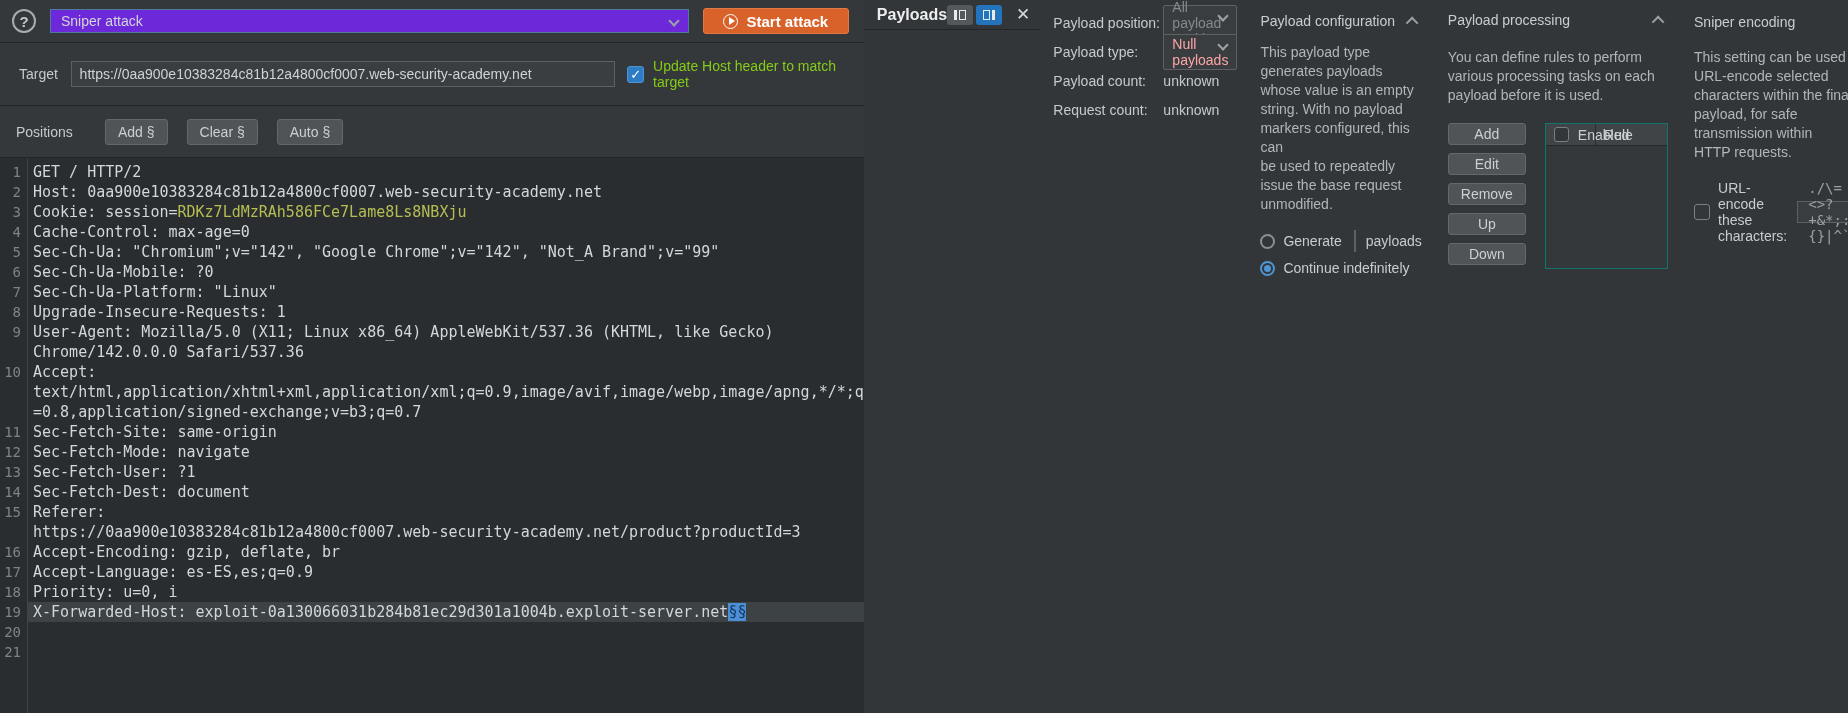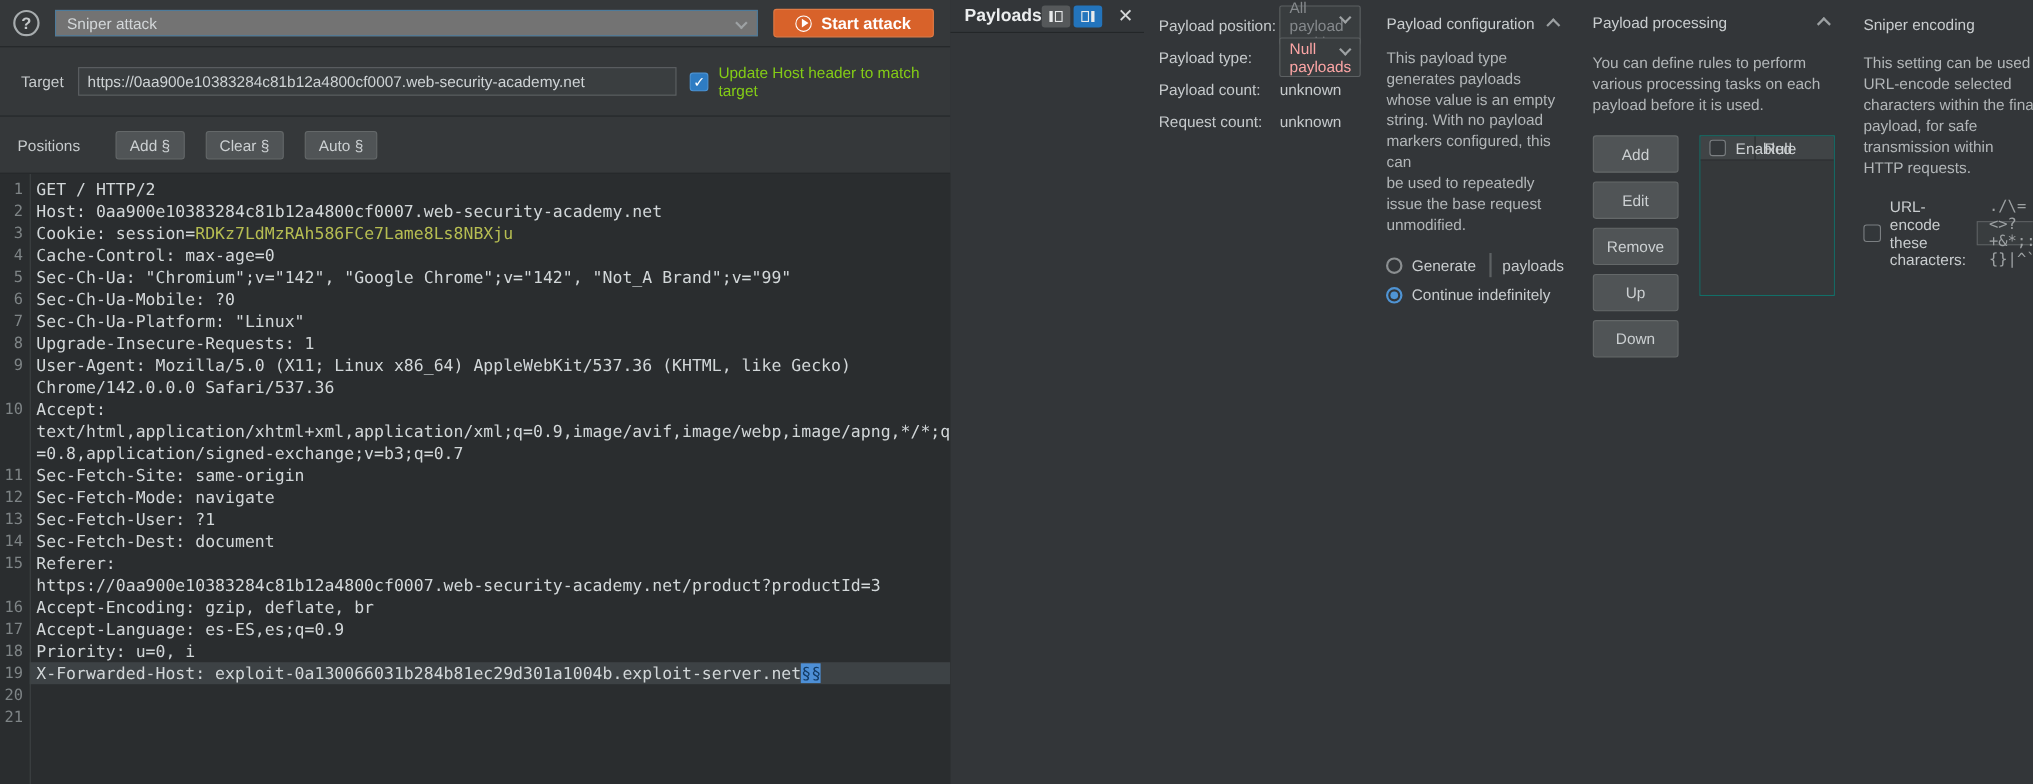--- a/index.html
+++ b/index.html
@@ -10,21 +10,21 @@
     display:flex; flex-direction:row;
   }
   .left { width:973px; display:flex; flex-direction:column; background:#35383a; }
   .splitter { width:2px; background:#1d1f21; }
   .right { flex:1; display:flex; flex-direction:row; background:#333639; }
 
   
   .topbar { height:43px; border-bottom:1px solid #232628; display:flex; align-items:center; padding:0 15px 0 12px; }
   .help { width:24px; height:24px; border:2px solid #a7acae; border-radius:50%; color:#c4c8ca;
           font-weight:bold; font-size:15px; display:flex; align-items:center; justify-content:center; }
-  .attack-select { flex:1; margin-left:14px; height:24px; background:#737373; border:1px solid #4d7b9b;
+  .attack-select { flex:1; margin-left:14px; height:24px; background:#6d28d9; border:1px solid #4d7b9b;
           display:flex; align-items:center; padding:0 10px; color:#d3d7d9; position:relative; }
   .chev-down { width:8px; height:8px; border-left:2px solid #9ea2a4; border-bottom:2px solid #9ea2a4;
           transform:rotate(-45deg); margin-top:-4px; }
   .attack-select .chev-down { position:absolute; right:10px; top:11px; }
   .start-btn { margin-left:14px; width:146px; height:26px; background:#d8622a; border:1px solid #e07a45; border-radius:3px;
           color:#ffffff; font-weight:bold; font-size:15px; display:flex; align-items:center; justify-content:center; gap:8px; }
   .play-ico { width:15px; height:15px; border:1.5px solid #fff; border-radius:50%; display:flex; align-items:center; justify-content:center; }
   .play-ico::after { content:""; margin-left:2px; border-left:6px solid #fff; border-top:4px solid transparent; border-bottom:4px solid transparent; }
 
   
@@ -89,21 +89,21 @@
   .radio { width:15px; height:15px; border-radius:50%; flex:none; }
   .radio.off { border:2px solid #8b8f91; background:transparent; }
   .radio.on { border:2px solid #4f94d4; background:transparent; display:flex; align-items:center; justify-content:center; }
   .radio.on::after { content:""; width:7px; height:7px; border-radius:50%; background:#4f94d4; }
   .gen-label { margin-left:8px; color:#c9cdcf; }
   .gen-input { flex:1; margin:0 10px 0 12px; height:22px; background:#393d3f; border:1px solid #5d6163; }
   .cont-row { margin-top:8px; display:flex; align-items:center; }
 
   .proc-body { margin-top:18px; display:flex; align-items:flex-start; }
   .proc-btns { width:78px; flex:none; display:flex; flex-direction:column; gap:8px; }
-  .proc-btns .gbtn { margin-left:0; height:34px; }
+  .proc-btns .gbtn { margin-left:0; height:22px; }
   .proc-table { flex:1; margin-left:19px; height:146px; display:flex; flex-direction:column; border:1px solid #0f766e; }
   .pt-header { height:22px; background:#404446; display:flex; align-items:center; border-bottom:1px solid #26292b; }
   .pt-col1 { width:41.5%; display:flex; align-items:center; padding-left:8px; border-right:1px solid #2a2d2f; height:100%; }
   .pt-col1 .cb { width:15px; height:15px; }
   .pt-col1 span.hdr { margin-left:9px; color:#ccd0d2; }
   .pt-col2 { padding-left:8px; color:#ccd0d2; }
   .pt-body { flex:1; background:#35383a; }
 
   .enc-desc { margin-top:18px; }
   .url-row { margin-top:18px; display:flex; align-items:center; }

